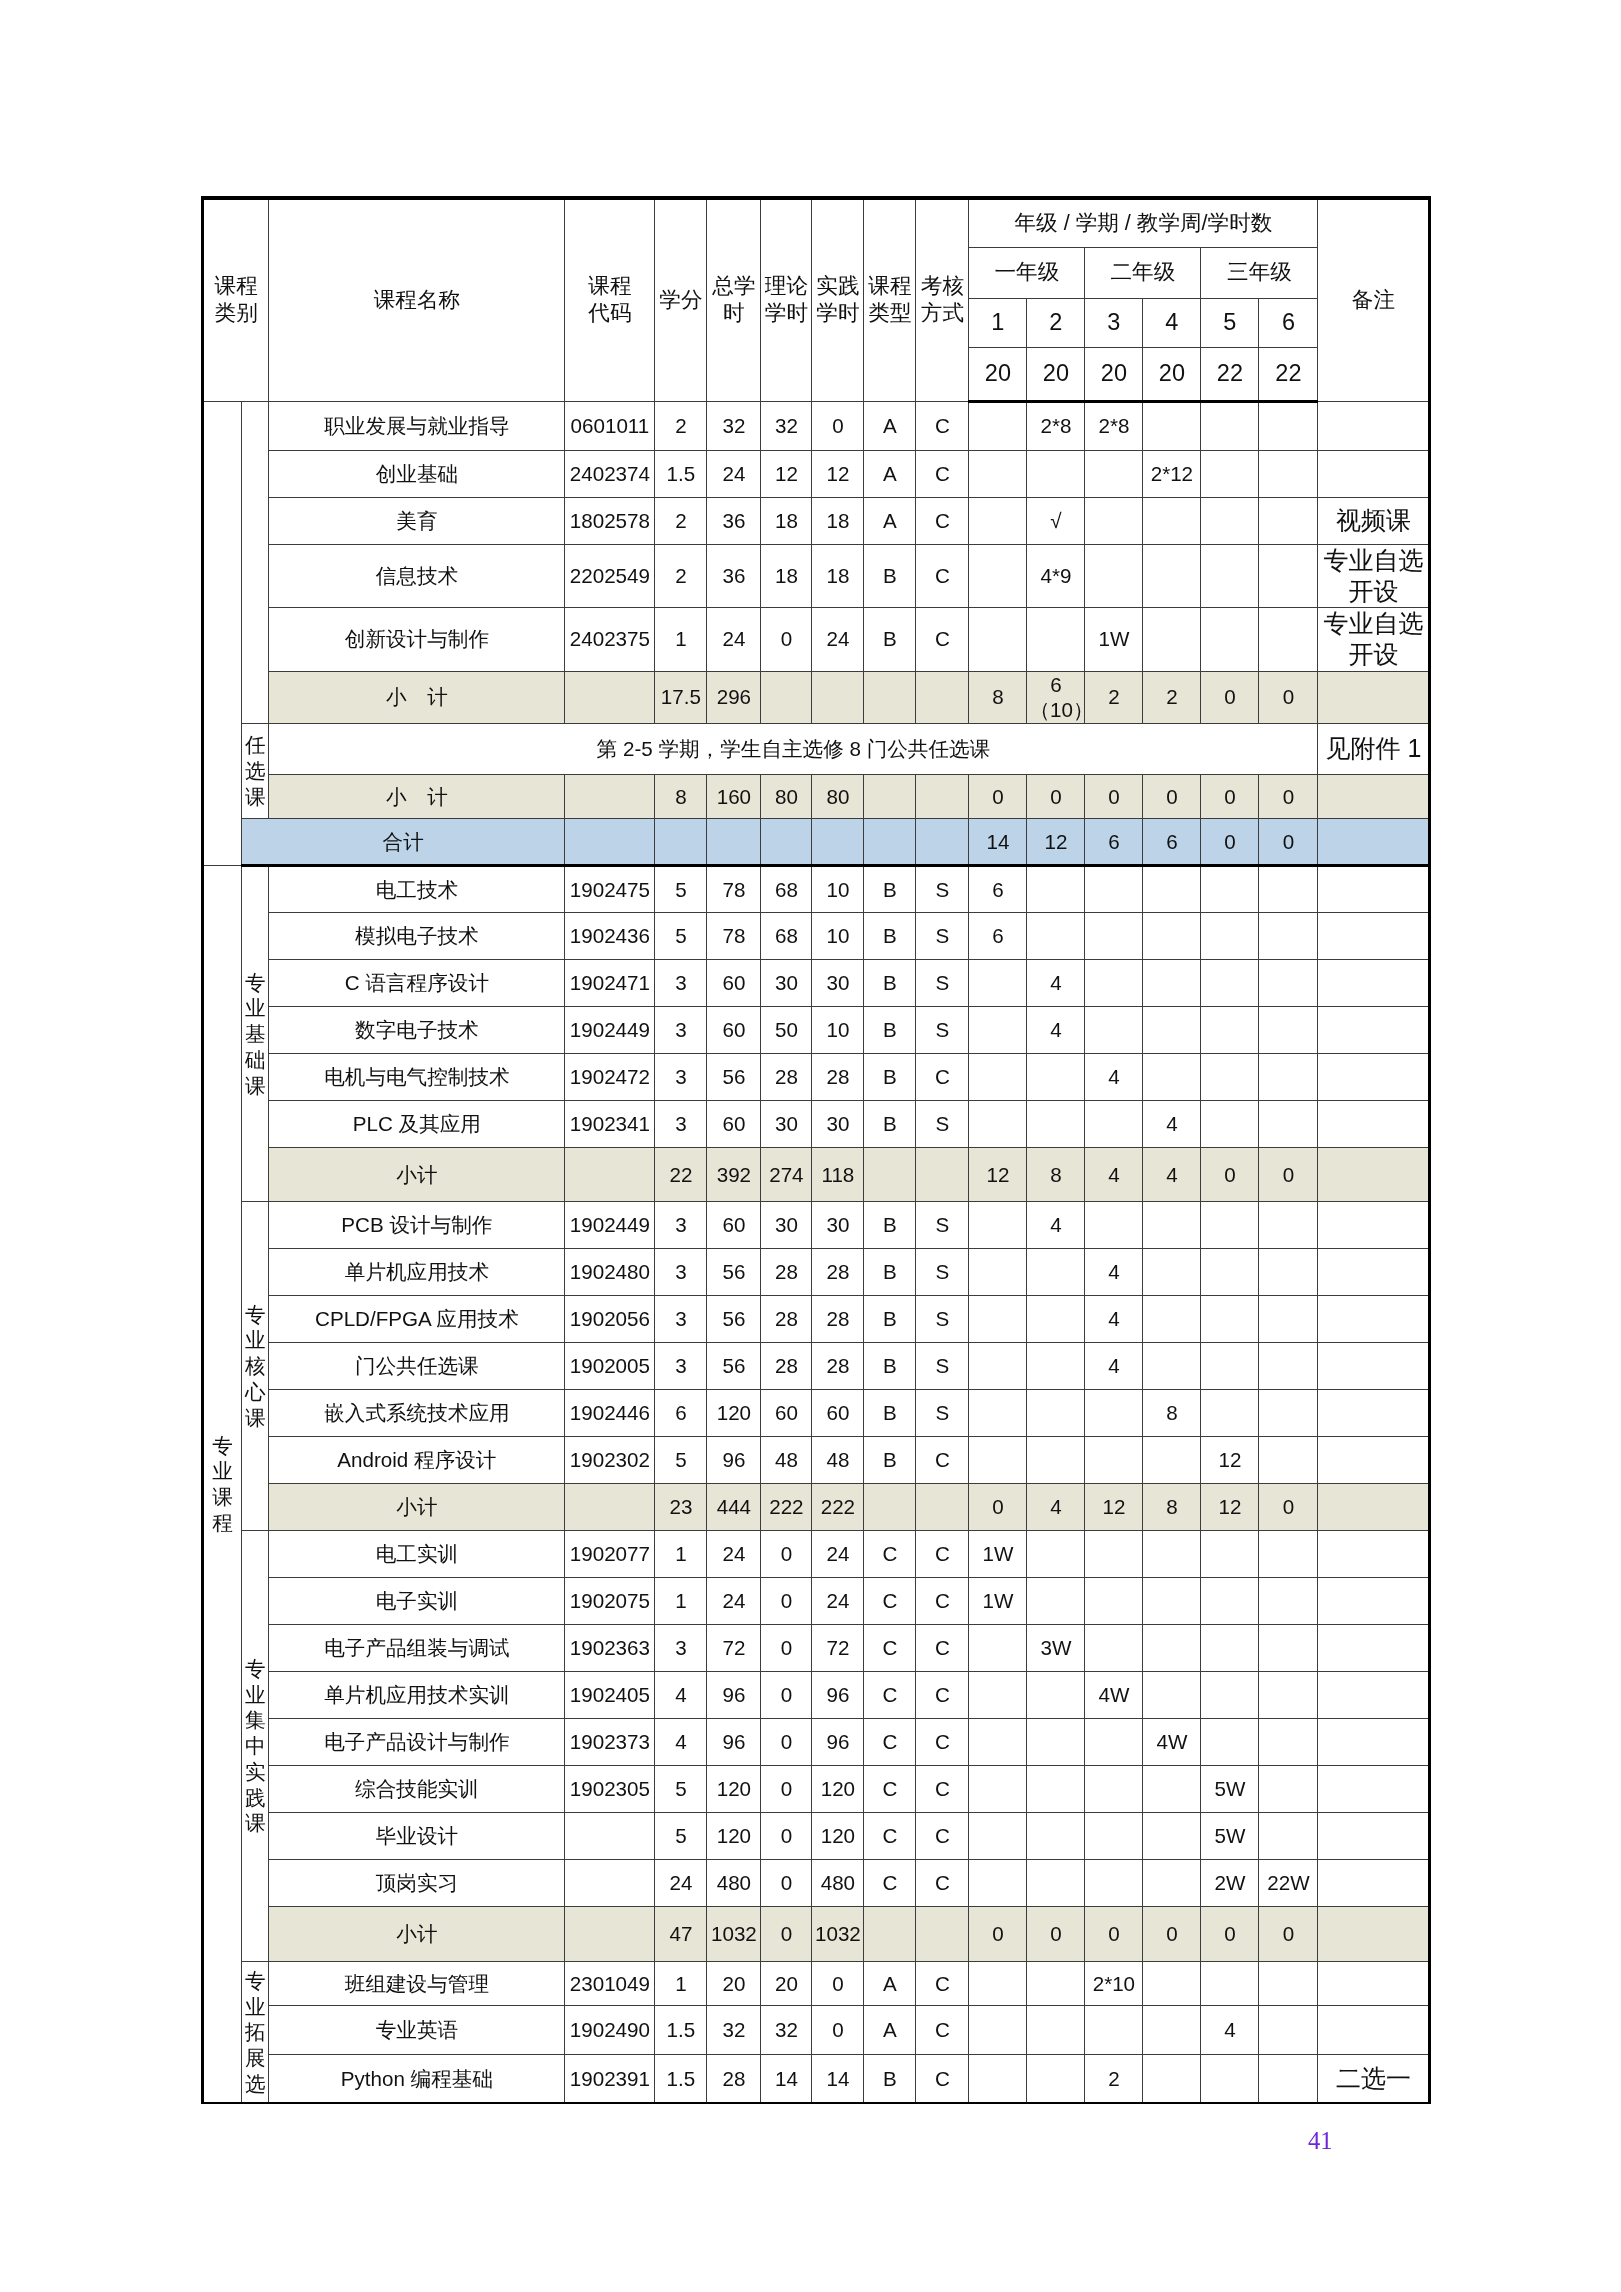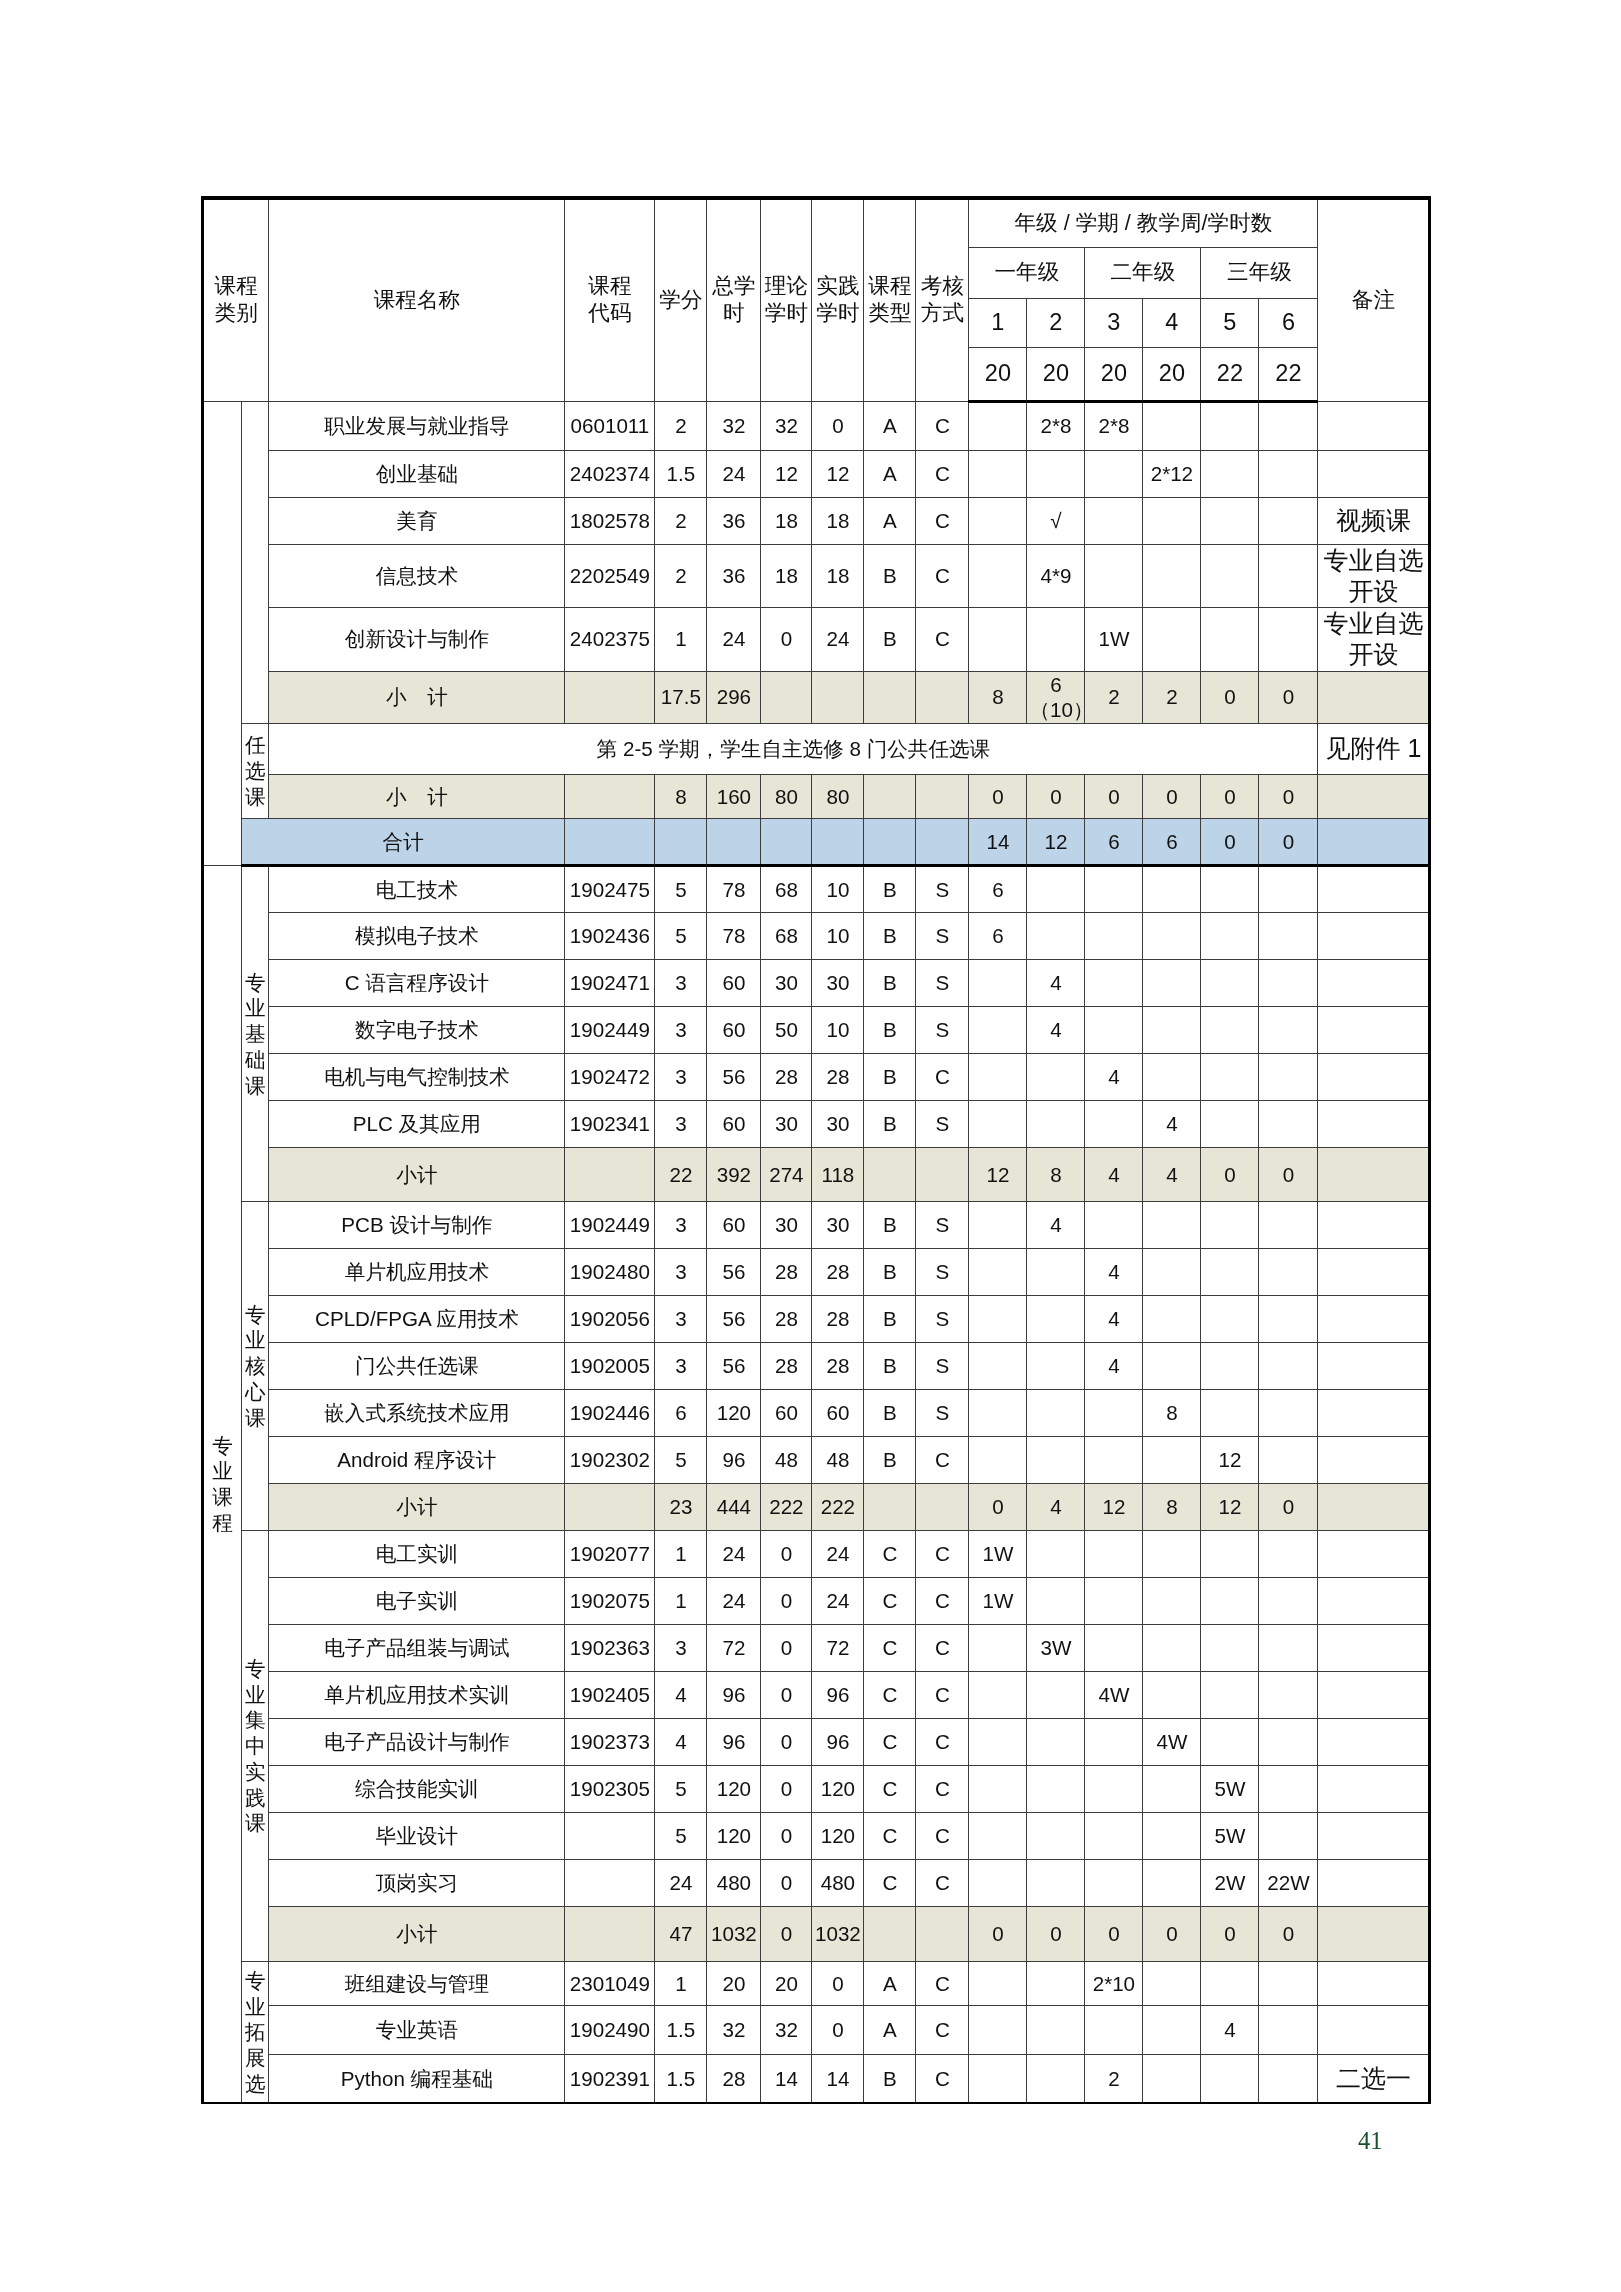--- a/index.html
+++ b/index.html
@@ -11,21 +11,21 @@
         font-weight:normal;font-size:20.6px;line-height:1.25;white-space:pre-line;overflow:hidden;}
   thead th{font-size:21.6px;}
   .hr-weeks th{border-bottom:3.9px solid #000;font-size:23.5px;}
   .hr-nums th{font-size:23.5px;}
   .section-end td{border-bottom:3.9px solid #000;}
   .subtotal td{background:#e7e5d6;}
   .total td{background:#bdd3e8;}
   .remark-cell{font-size:25px;}
   .note-cell{font-size:20.6px;}
   .cat-outer,.cat-inner{background:#fff;}
-  .pagenum{position:absolute;left:1358px;top:2127px;font-family:"Liberation Serif",serif;font-size:24.5px;color:#14532d;}
+  .pagenum{position:absolute;left:1308px;top:2127px;font-family:"Liberation Serif",serif;font-size:24.5px;color:#6d28d9;}
 </style>
 </head>
 <body>
 
 <div class="sheet">
   <table>
     <colgroup>
       <col style="width:39px">
         <col style="width:27.4px">
         <col style="width:296px">

